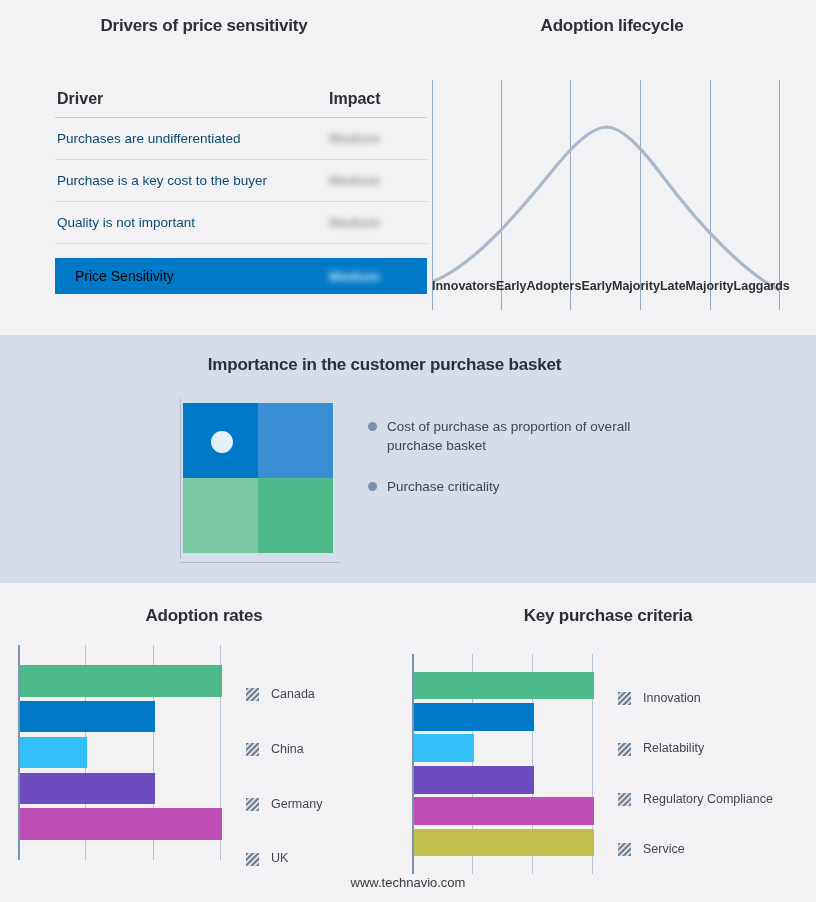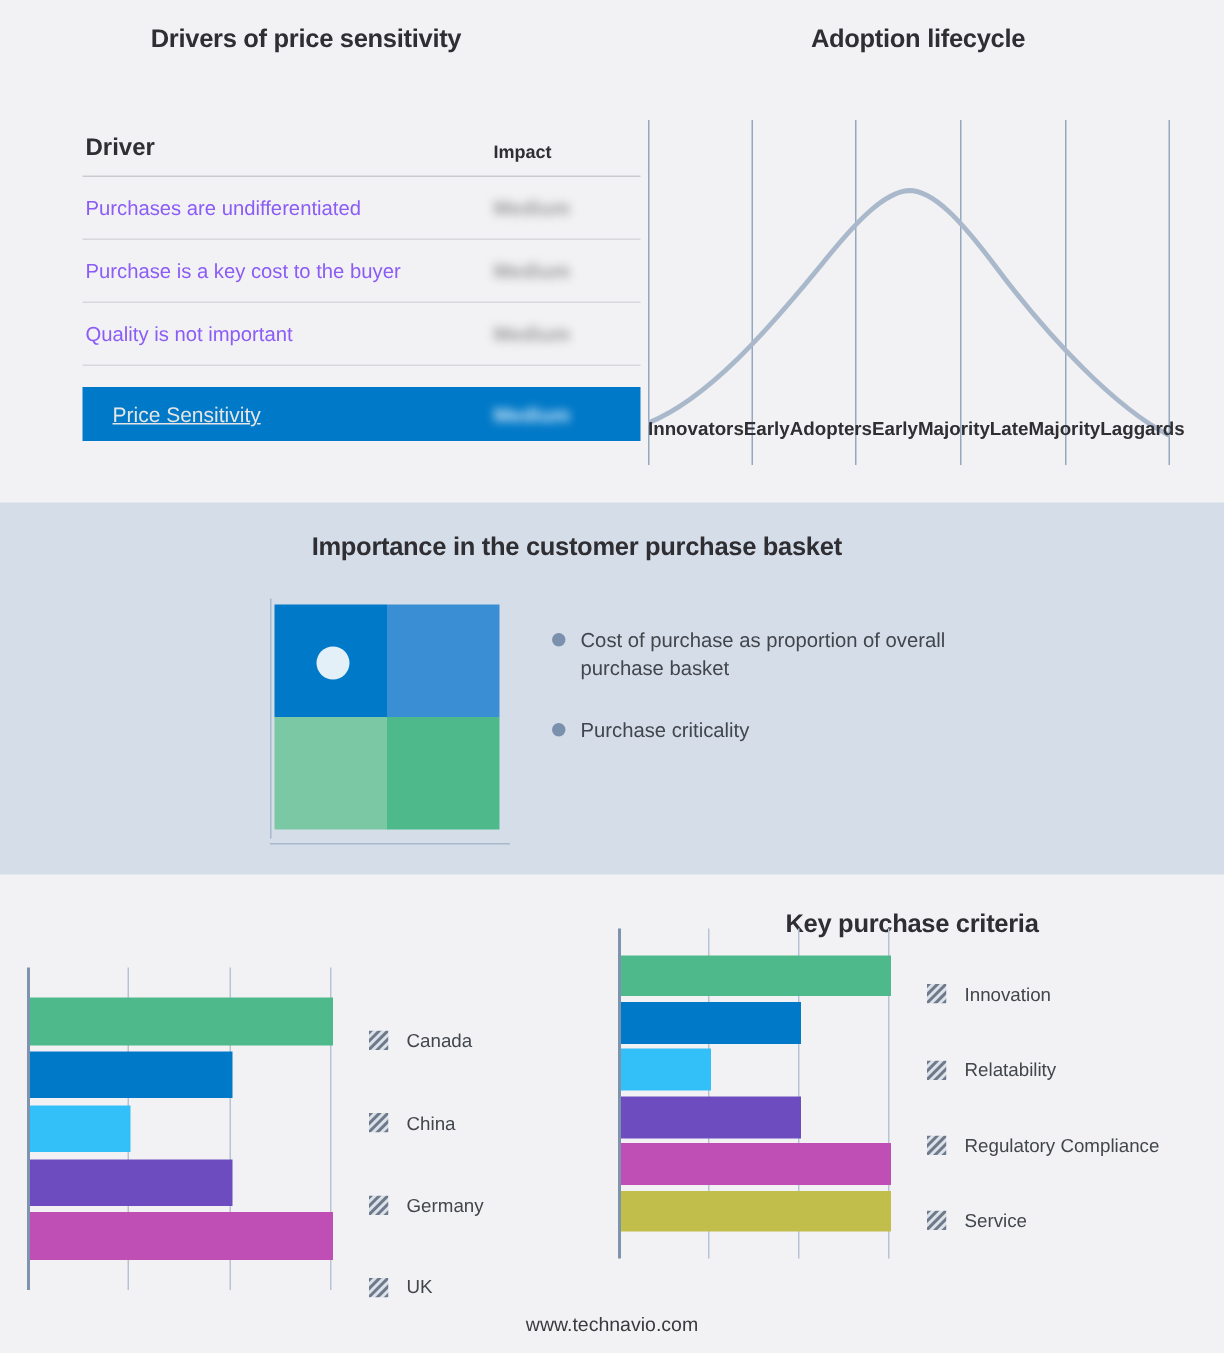--- a/index.html
+++ b/index.html
@@ -26,37 +26,37 @@
 
   
   #drivers-title { left: 0; top: 16px; width: 408px; }
   .drv-table { position: absolute; left: 16px; top: 90px; width: 372px; margin-left: 39px; }
   .drv-head {
     display: flex; align-items: flex-end;
     padding: 0 2px 9px 2px;
     border-bottom: 1px solid #C9CBD0;
   }
   .drv-head .col-driver { flex: 1; font-size: 16px; font-weight: bold; color: #2E2E33; }
-  .drv-head .col-impact { width: 96px; font-size: 12px; font-weight: bold; color: #2E2E33; text-align: left; }
+  .drv-head .col-impact { width: 96px; font-size: 16px; font-weight: bold; color: #2E2E33; text-align: left; }
   .drv-row {
     display: flex; align-items: center;
     height: 42px; padding: 0 2px;
     border-bottom: 1px solid #D6D8DC;
   }
-  .drv-row .cell-driver { flex: 1; font-size: 13.5px; color: #8b5cf6; }
+  .drv-row .cell-driver { flex: 1; font-size: 13.5px; color: #0c4a6e; }
   .drv-row .cell-impact {
     width: 96px; font-size: 13.5px; color: #9B9B9E;
     filter: blur(3.2px); -webkit-filter: blur(3.2px);
     font-weight: bold;
   }
   .drv-row.highlight {
     background: #0079C8; border-bottom: none;
     height: 36px; margin-top: 14px; padding-left: 20px;
   }
-  .drv-row.highlight .cell-driver { color: #e5e5e5; font-size: 14px; text-decoration: underline; }
+  .drv-row.highlight .cell-driver { color: #000000; font-size: 14px; }
   .drv-row.highlight .cell-impact { color: #CFE6F7; }
 
   
   #lifecycle-title { left: 408px; top: 16px; width: 408px; }
   .life-wrap { position: absolute; left: 432px; top: 80px; width: 348px; height: 230px; }
   .life-div {
     position: absolute; top: 0; width: 1px; height: 230px;
     background: #94A8C0;
   }
   .life-curve { position: absolute; left: 0; top: 0; }
@@ -207,20 +207,21 @@
     <div class="bl-item">
       <div class="bl-dot"></div>
       <div class="bl-text">Cost of purchase as proportion of overall purchase basket</div>
     </div>
     <div class="bl-item">
       <div class="bl-dot"></div>
       <div class="bl-text">Purchase criticality</div>
     </div>
   </div>
 
+  <div class="panel-title" id="adoption-title">Adoption rates</div>
 
   <div class="bar-chart" id="adoption-chart" style="left:18px; top:645px; width:380px; height:215px;">
       <div class="bc-plot" style="width: 202px; height: 215px;">
         <div class="bc-axis" style="height: 215px;"></div>
         <div class="bc-grid" style="left: 67.3333px; height: 215px;"></div>
         <div class="bc-grid" style="left: 134.667px; height: 215px;"></div>
         <div class="bc-grid" style="left: 202px; height: 215px;"></div>
         <div class="bc-bar" style="left: 2px; top: 20.0667px; width: 202px; height: 31.5333px; background: rgb(78, 186, 140);"></div>
         <div class="bc-bar" style="left: 2px; top: 55.9px; width: 134.667px; height: 31.5333px; background: rgb(0, 121, 200);"></div>
         <div class="bc-bar" style="left: 2px; top: 91.7333px; width: 67.3333px; height: 31.5333px; background: rgb(51, 191, 247);"></div>
@@ -256,21 +257,21 @@
           <span class="bc-swatch"><svg width="13" height="13">
               <rect width="13" height="13" fill="url(#hatch)"></rect>
             </svg></span>
           <span class="bc-label">US</span>
         </div>
       </div>
     </div>
 
   <div class="panel-title" id="criteria-title">Key purchase criteria</div>
 
-  <div class="bar-chart" id="criteria-chart" style="left:412px; top:619px; width:400px; height:220px;text-align:center;">
+  <div class="bar-chart" id="criteria-chart" style="left:412px; top:654px; width:400px; height:220px;text-align:center;">
       <div class="bc-plot" style="width: 180px; height: 220px;">
         <div class="bc-axis" style="height: 220px;"></div>
         <div class="bc-grid" style="left: 60px; height: 220px;"></div>
         <div class="bc-grid" style="left: 120px; height: 220px;"></div>
         <div class="bc-grid" style="left: 180px; height: 220px;"></div>
         <div class="bc-bar" style="left: 2px; top: 17.6px; width: 180px; height: 27.6571px; background: rgb(78, 186, 140);"></div>
         <div class="bc-bar" style="left: 2px; top: 49.0286px; width: 120px; height: 27.6571px; background: rgb(0, 121, 200);"></div>
         <div class="bc-bar" style="left: 2px; top: 80.4571px; width: 60px; height: 27.6571px; background: rgb(51, 191, 247);"></div>
         <div class="bc-bar" style="left: 2px; top: 111.886px; width: 120px; height: 27.6571px; background: rgb(109, 76, 192);"></div>
         <div class="bc-bar" style="left: 2px; top: 143.314px; width: 180px; height: 27.6571px; background: rgb(191, 79, 181);"></div>

